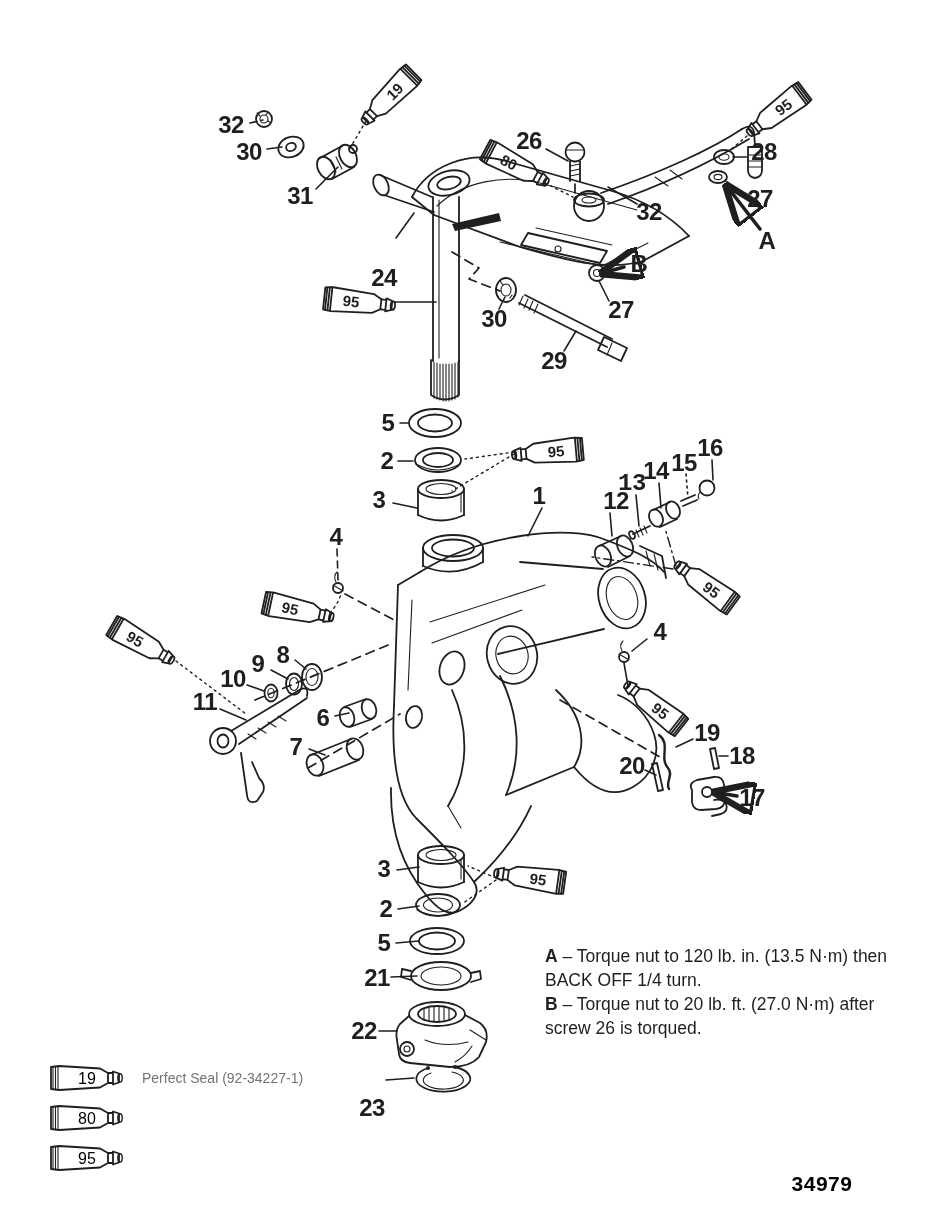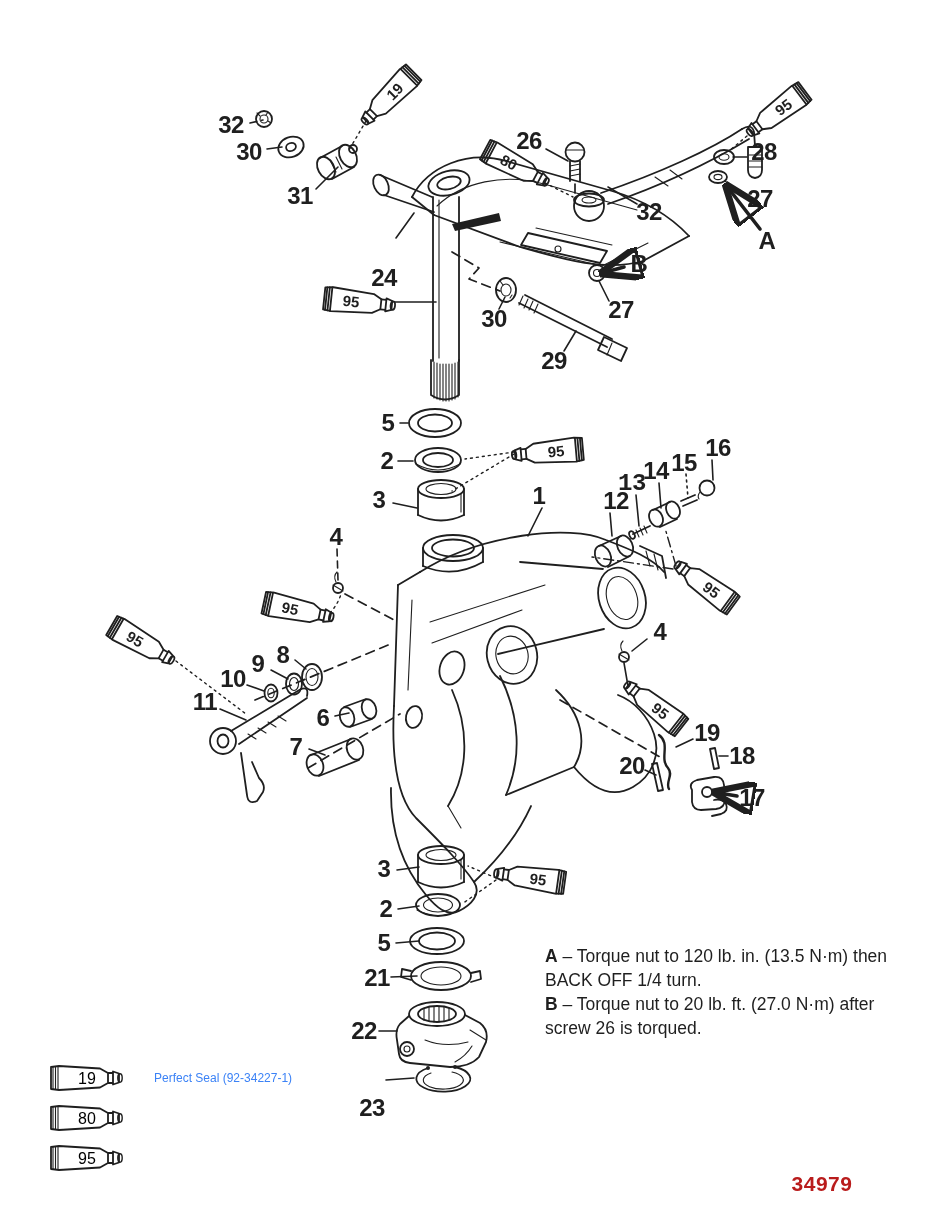--- a/index.html
+++ b/index.html
@@ -19,23 +19,23 @@
   svg.art text.tubenum { font-family:"Liberation Sans",sans-serif; font-weight:bold; font-size:15px;
       fill:#1f1f1f; stroke:none; text-anchor:middle; }
   .callout { position:absolute; transform:translate(-50%,-50%); font-weight:bold; font-size:24px;
       color:#1f1f1f; letter-spacing:-0.5px; white-space:nowrap; }
   .notes { position:absolute; left:545px; top:944px; width:400px; font-size:17.5px; color:#1f1f1f;
       line-height:24px; }
   .notes b { font-weight:bold; }
   .legend { position:absolute; left:46px; top:1058px; }
   .legend-row { display:flex; align-items:center; height:40px; }
   .legend-row svg { display:block; }
-  .legend-label { font-size:12px; color:#3b82f6; margin-left:24px; white-space:nowrap; }
+  .legend-label { font-size:14px; color:#737373; margin-left:12px; white-space:nowrap; }
   .drawing-number { position:absolute; left:772px; top:1172px; width:100px; text-align:center;
-      font-weight:bold; font-size:21px; color:#b91c1c; letter-spacing:0.5px; }
+      font-weight:bold; font-size:21px; color:#000000; letter-spacing:0.5px; }
 </style>
 </head>
 <body>
 
 <div class="canvas">
 
   <svg class="art" width="941" height="1228" viewBox="0 0 941 1228">
     <defs>
       <marker id="ah" markerWidth="12" markerHeight="9" refX="10" refY="4.5" orient="auto">
         <path d="M0,0 L12,4.5 L0,9 Z" fill="#1f1f1f" stroke="none"></path>
@@ -431,21 +431,21 @@
       <div class="callout" style="left: 494px; top: 319px;">30</div>
       <div class="callout" style="left: 554px; top: 361px;">29</div>
       <div class="callout" style="left: 388px; top: 423px;">5</div>
       <div class="callout" style="left: 387px; top: 461px;">2</div>
       <div class="callout" style="left: 379px; top: 500px;">3</div>
       <div class="callout" style="left: 539px; top: 496px;">1</div>
       <div class="callout" style="left: 616px; top: 501px;">12</div>
       <div class="callout" style="left: 632px; top: 483px; font-family: Liberation Mono, monospace;">13</div>
       <div class="callout" style="left: 656px; top: 471px;">14</div>
       <div class="callout" style="left: 684px; top: 463px;">15</div>
-      <div class="callout" style="left: 710px; top: 448px; margin-left: 8px;">16</div>
+      <div class="callout" style="left: 710px; top: 448px;">16</div>
       <div class="callout" style="left: 336px; top: 537px;">4</div>
       <div class="callout" style="left: 233px; top: 679px;">10</div>
       <div class="callout" style="left: 258px; top: 664px;">9</div>
       <div class="callout" style="left: 283px; top: 655px;">8</div>
       <div class="callout" style="left: 205px; top: 702px;">11</div>
       <div class="callout" style="left: 323px; top: 718px;">6</div>
       <div class="callout" style="left: 296px; top: 747px;">7</div>
       <div class="callout" style="left: 660px; top: 632px;">4</div>
       <div class="callout" style="left: 707px; top: 733px;">19</div>
       <div class="callout" style="left: 742px; top: 756px;">18</div>

